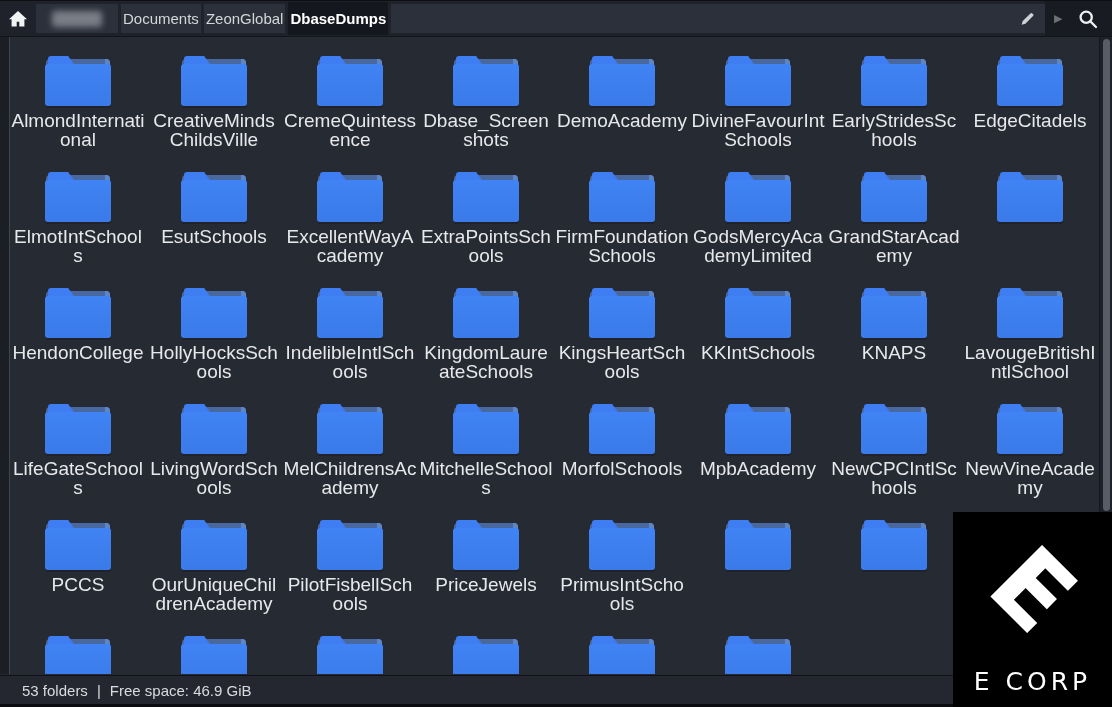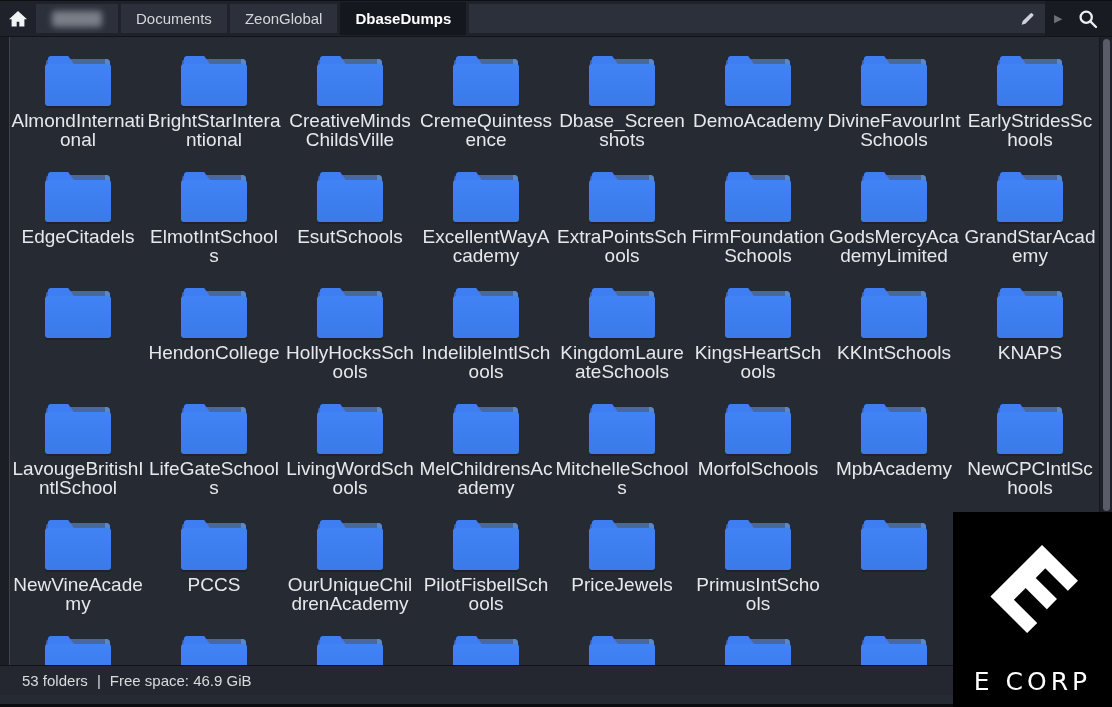--- a/index.html
+++ b/index.html
@@ -9,21 +9,21 @@
     -webkit-font-smoothing:antialiased;
   }
   
   .topbar{
     position:absolute;top:0;left:0;right:0;height:37px;
     background:#1f222a;border-top:1px solid #0d0f13;border-bottom:1px solid #121419;
     display:flex;align-items:center;box-sizing:border-box;z-index:30;
   }
   .home-btn{width:36px;height:100%;display:flex;align-items:center;justify-content:center;}
   .crumb{
-    height:29px;display:flex;align-items:center;padding:0 15px;margin-right:3px;
+    height:29px;display:flex;align-items:center;padding:0 2px;margin-right:3px;
     background:#2b303a;color:#d4d6da;font-size:15px;white-space:nowrap;cursor:default;
   }
   .crumb.user{width:66px;padding:0 8px;justify-content:center;}
   .blur-blob{width:50px;height:16px;border-radius:3px;background:#878c95;filter:blur(3px);opacity:.85;}
   .crumb.active{background:#14171d;color:#ffffff;font-weight:bold;height:33px;}
   .path-rest{
     flex:1;height:29px;background:#2b303a;margin-right:0;
     display:flex;align-items:center;justify-content:flex-end;
   }
   .edit-btn{width:36px;height:29px;display:flex;align-items:center;justify-content:center;cursor:pointer;}
@@ -64,21 +64,21 @@
     font-size:19px;line-height:19px;color:#e7e8eb;word-break:break-all;
   }
   
   .scroll-track{
     position:absolute;top:37px;bottom:33px;right:0;width:12px;
     background:#1e212a;border-left:1px solid #15171c;z-index:20;
   }
   .scroll-thumb{position:absolute;top:2px;right:2px;width:7px;height:472px;background:#585d67;border-radius:3.5px;cursor:grab;}
   
   .statusbar{
-    position:absolute;left:0;right:0;bottom:12px;height:30px;
+    position:absolute;left:0;right:0;bottom:2px;height:30px;
     background:#24272f;border-top:1px solid #101217;box-sizing:border-box;
     display:flex;align-items:center;padding-left:22px;gap:9px;
     font-size:15px;color:#d9dbdf;z-index:40;
   }
   .bottom-strip{position:absolute;left:0;right:0;bottom:0;height:3px;background:#0a0c10;z-index:45;}
   
   .watermark{
     position:absolute;right:0;bottom:0;width:159px;height:195px;background:#000000;
     z-index:70;display:flex;flex-direction:column;align-items:center;justify-content:flex-end;
   }
@@ -148,28 +148,20 @@
   <div class="grid">
   <div class="cell">
     <div class="folder">
       <span class="f-back"></span>
           <span class="f-tab"></span>
           <span class="f-front"></span>
     </div>
     <div class="flabel">AlmondInternational</div>
   </div>
 
-  <div class="cell">
-    <div class="folder">
-      <span class="f-back"></span>
-          <span class="f-tab"></span>
-          <span class="f-front"></span>
-    </div>
-    <div class="flabel">BrightStarInterantional</div>
-  </div>
 
   <div class="cell">
     <div class="folder">
       <span class="f-back"></span>
           <span class="f-tab"></span>
           <span class="f-front"></span>
     </div>
     <div class="flabel">CreativeMindsChildsVille</div>
   </div>
 

